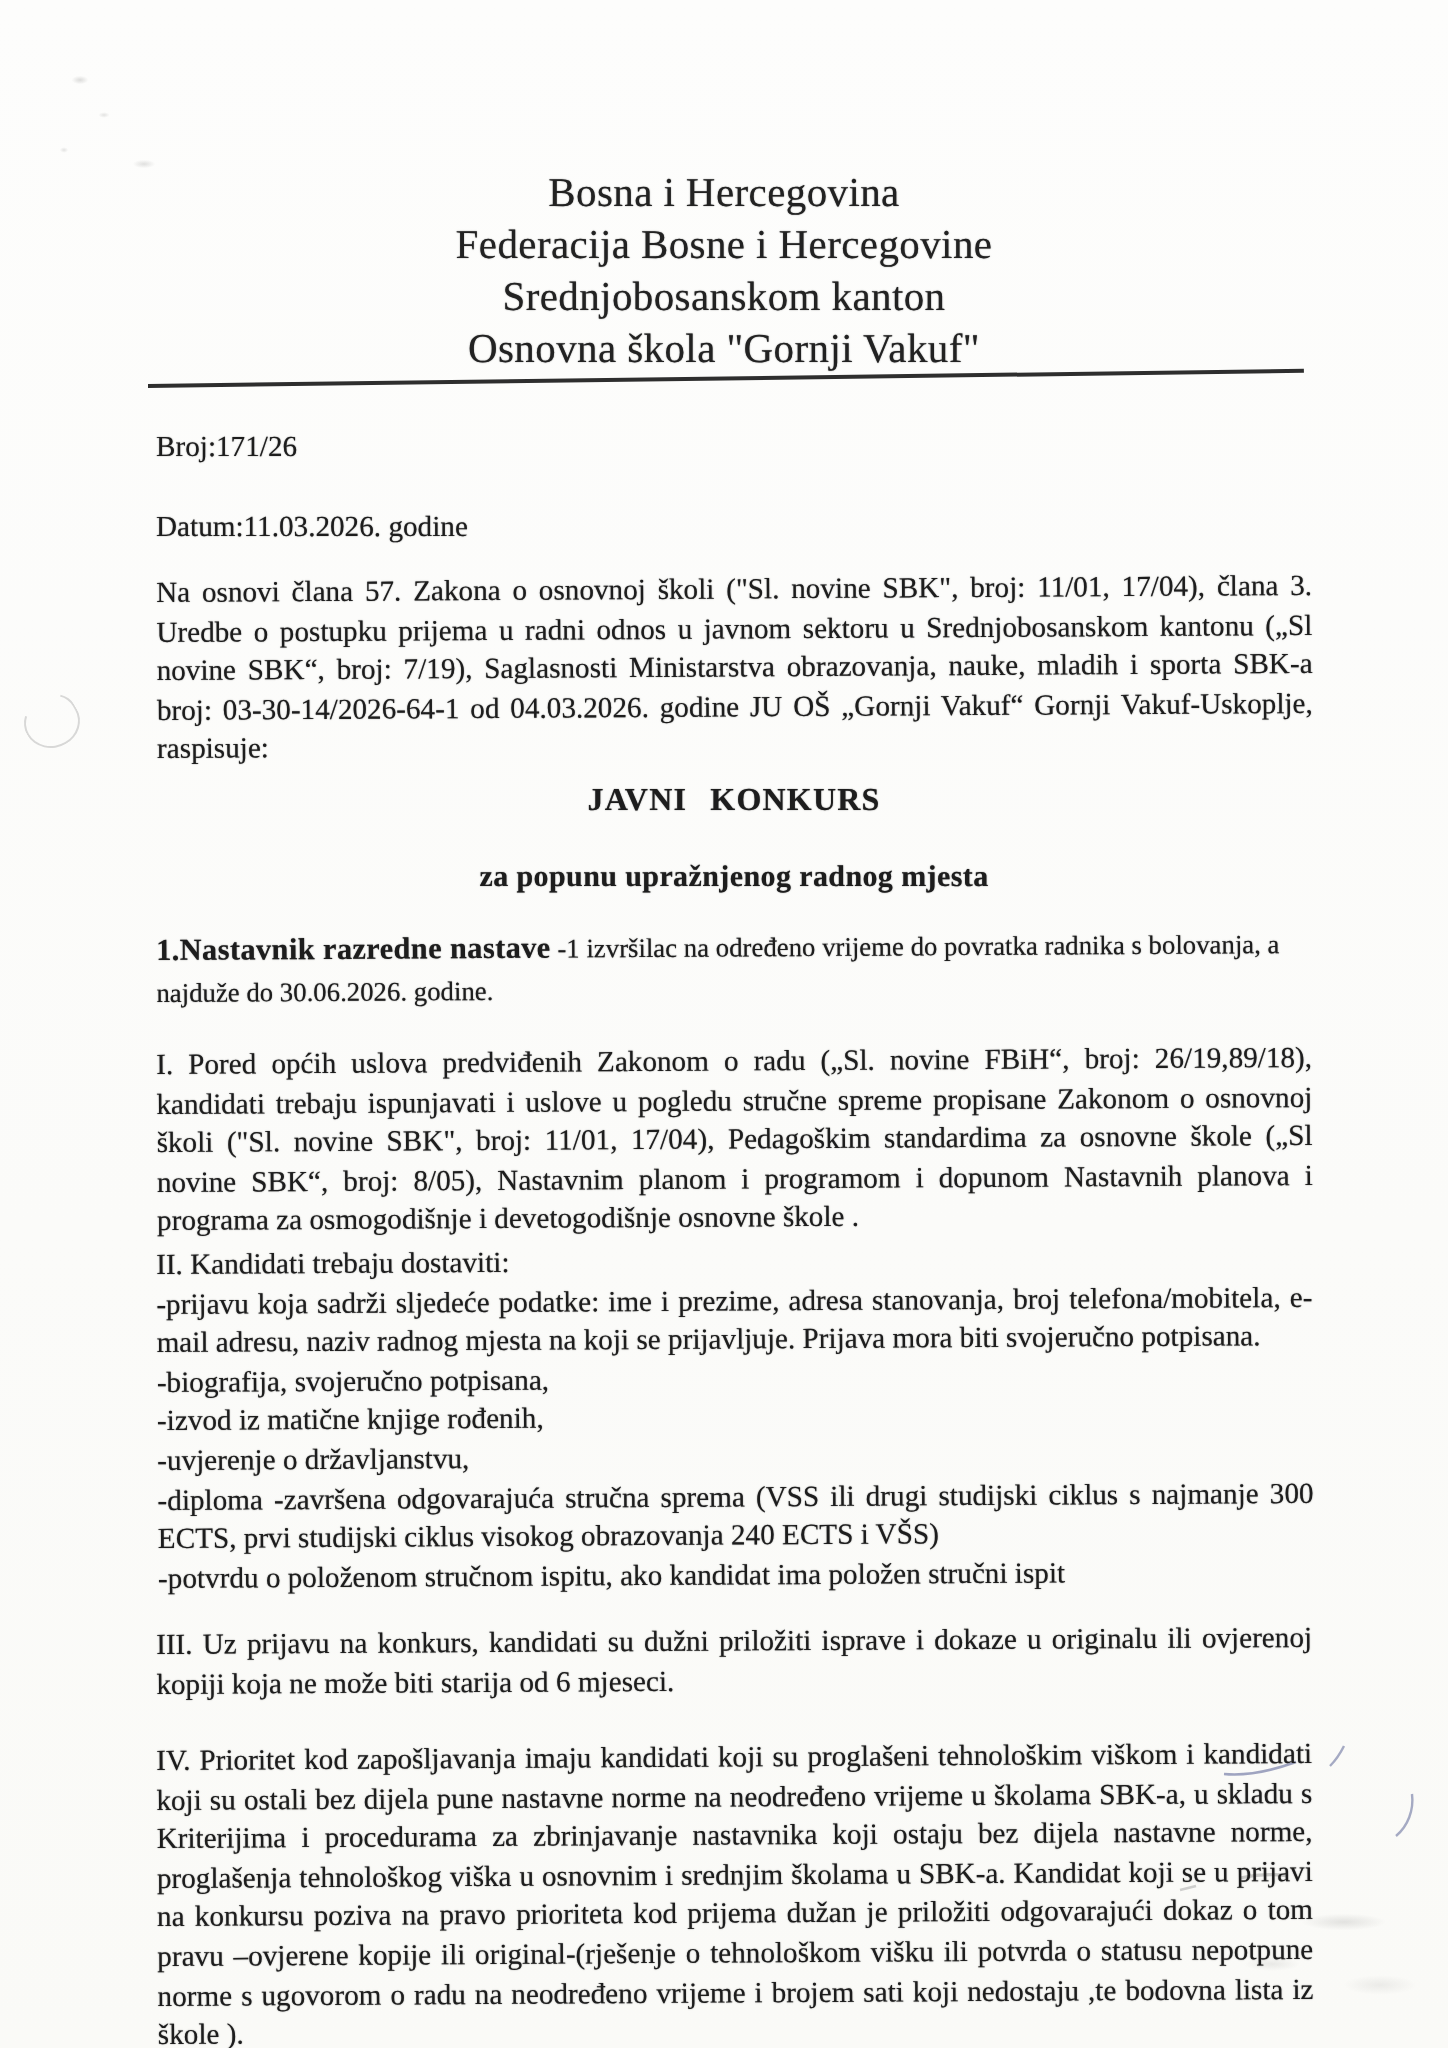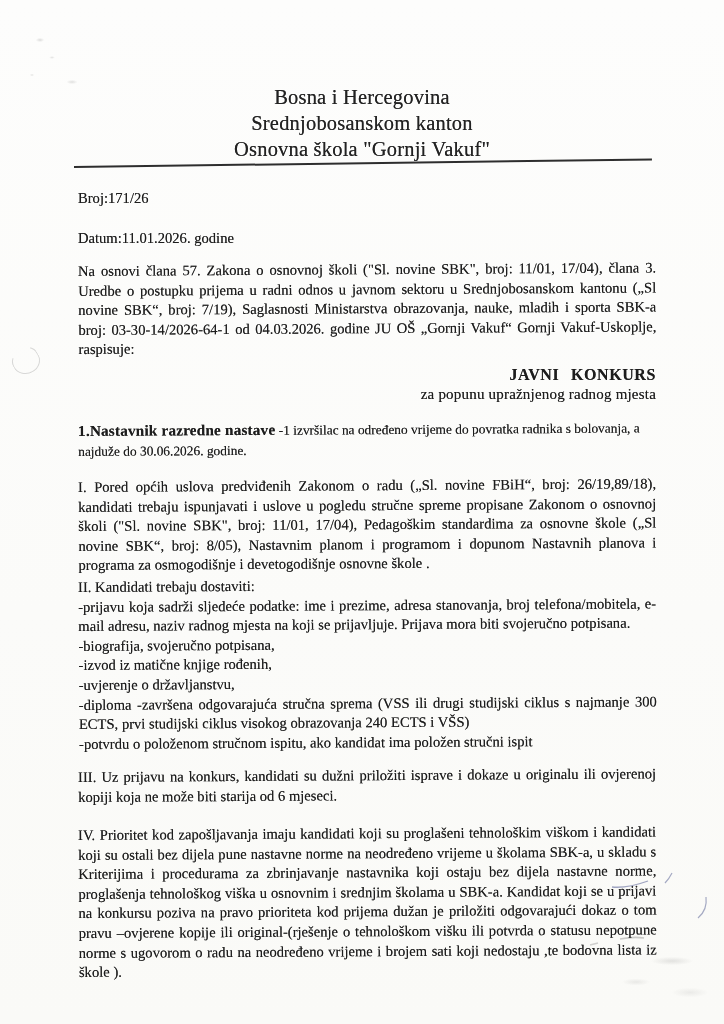--- a/index.html
+++ b/index.html
@@ -41,33 +41,34 @@
     line-height:19.6px;
   }
   .tilt{ transform:rotate(-0.35deg); transform-origin:left top; }
 
   .meta div{ line-height:18.5px;margin-top:21px; }
 
   .para-justify{ text-align:justify; }
 
   .intro{ margin-top:15px; }
 
-  .title-block{ margin-top:6px; text-align:right; }
+  .title-block{ margin-top:6px; text-align:center; }
   .doc-title{
     font-weight:bold;
     font-size:16px;
     letter-spacing:.6px;
     word-spacing:7px;
     line-height:18px;
   }
   .doc-subtitle{
-    font-weight:normal;
+    font-weight:bold;
     font-size:15px;
     line-height:20px;
     letter-spacing:.2px;
+    margin-top:19px;
   }
 
   .position-line{ margin-top:17px; }
   .position-line b{ font-size:15.2px; letter-spacing:.2px; }
   .position-line .rest{ font-size:13.4px; }
 
   .sec1{ margin-top:17px; }
   .sec2{ margin-top:2px; }
   .sec2 .req{ text-align:left; }
   .sec2 .req.wraps{ text-align:justify; }
@@ -111,31 +112,32 @@
   <svg class="artifact pen-marks" width="160" height="120" viewBox="0 0 160 120">
     <path d="M88 26 C 74 31, 62 33, 52 32" stroke="#8087ad" stroke-width="1.3" fill="none" opacity="0.75"></path>
     <path d="M112 18 C 110 22, 107 26, 105 28" stroke="#8087ad" stroke-width="1.2" fill="none" opacity="0.7"></path>
     <path d="M146 42 C 147 50, 144 58, 138 63" stroke="#8087ad" stroke-width="1.2" fill="none" opacity="0.7"></path>
     <path d="M60 84 C 70 82, 78 82, 84 83" stroke="#9a9a98" stroke-width="1.6" fill="none" opacity="0.5"></path>
     <path d="M30 90 l 8 -2" stroke="#9a9a98" stroke-width="1.4" fill="none" opacity="0.45"></path>
   </svg>
 
   <header class="doc-header">
     <div>Bosna i Hercegovina</div>
+    <div>Federacija Bosne i Hercegovine</div>
     <div>Srednjobosanskom kanton</div>
     <div>Osnovna škola "Gornji Vakuf"</div>
   </header>
 
   <hr class="rule">
 
   <div class="content">
 
     <div class="meta">
       <div>Broj:171/26</div>
-      <div>Datum:11.01.2026. godine</div>
+      <div>Datum:11.03.2026. godine</div>
     </div>
 
     <div class="intro para-justify tilt">Na osnovi člana 57. Zakona o osnovnoj školi ("Sl. novine SBK", broj: 11/01, 17/04), člana 3. Uredbe o postupku prijema u radni odnos u javnom sektoru u Srednjobosanskom kantonu („Sl novine SBK“, broj: 7/19), Saglasnosti Ministarstva obrazovanja, nauke, mladih i sporta SBK-a broj: 03-30-14/2026-64-1 od 04.03.2026. godine JU OŠ „Gornji Vakuf“ Gornji Vakuf-Uskoplje, raspisuje:</div>
 
     <div class="title-block">
       <div class="doc-title">JAVNI KONKURS</div>
       <div class="doc-subtitle">za popunu upražnjenog radnog mjesta</div>
     </div>
 
     <div class="position-line tilt"><b>1.Nastavnik razredne nastave</b><span class="rest"> -1 izvršilac na određeno vrijeme do povratka radnika s bolovanja, a najduže do 30.06.2026. godine.</span></div>

